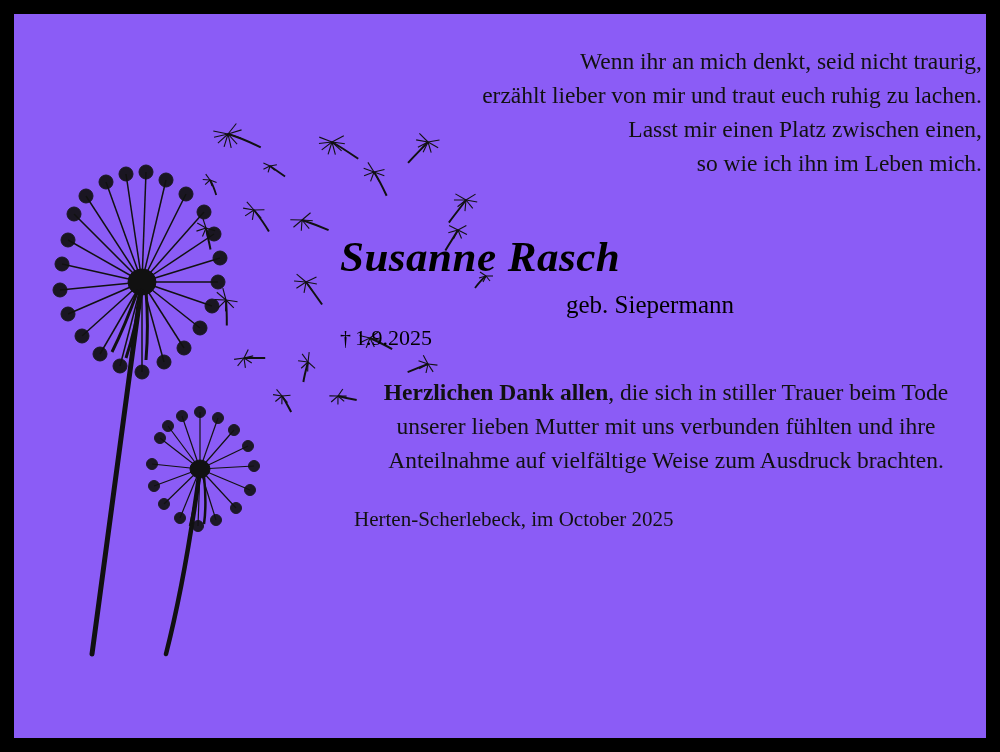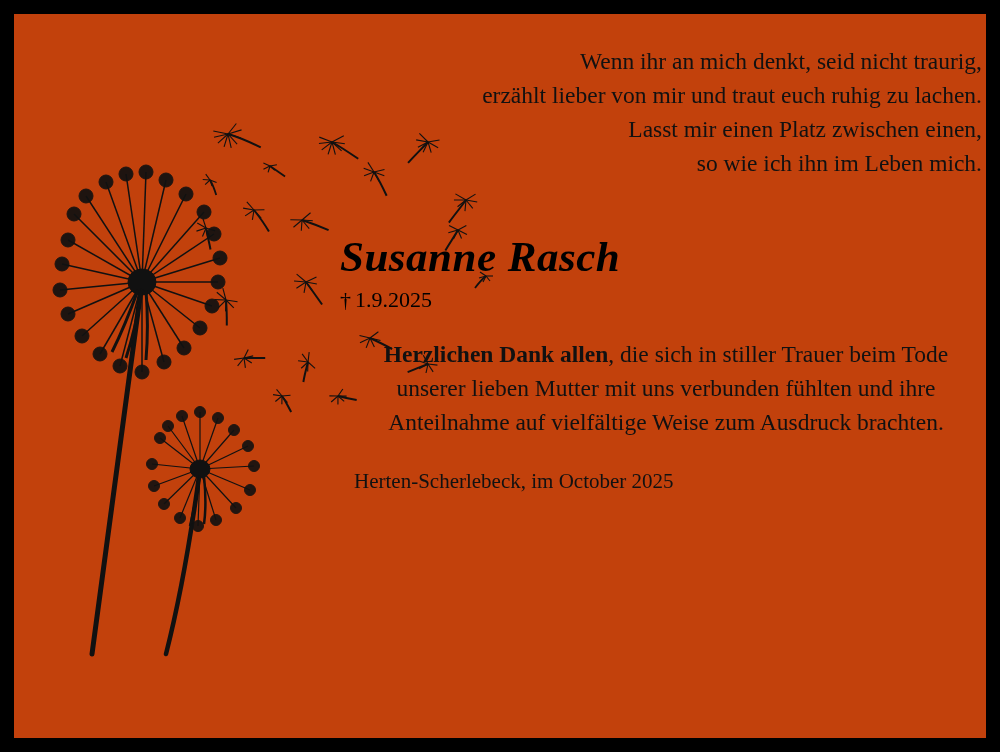--- a/index.html
+++ b/index.html
@@ -19,21 +19,21 @@
     width: 1000px;
     height: 752px;
     background: #ffffff;
     border: 14px solid #000000;
     overflow: hidden;
   }
   .inner {
     position: relative;
     width: 100%;
     height: 100%;
-    background: #c2410c;
+    background: #8b5cf6;
     overflow: hidden;
   }
 
   
   .art {
     position: absolute;
     left: 0;
     top: 0;
     width: 520px;
     height: 724px;
@@ -437,20 +437,21 @@
     <div class="text-col">
 
       <div class="verse">
         <div>Wenn ihr an mich denkt, seid nicht traurig,</div>
         <div>erzählt lieber von mir und traut euch ruhig zu lachen.</div>
         <div>Lasst mir einen Platz zwischen einen,</div>
         <div>so wie ich ihn im Leben mich.</div>
       </div>
 
       <div class="name">Susanne Rasch</div>
+      <div class="maiden">geb. Siepermann</div>
       <div class="date">
         <span class="cross">†</span><span>1.9.2025</span>
       </div>
 
       <p class="thanks">
         <b>Herzlichen Dank allen</b><span>, die sich in stiller Trauer beim Tode unserer lieben Mutter mit uns verbunden fühlten und ihre Anteilnahme auf vielfältige Weise zum Ausdruck brachten.</span>
       </p>
 
 
       <div class="place">Herten-Scherlebeck, im October 2025</div>

